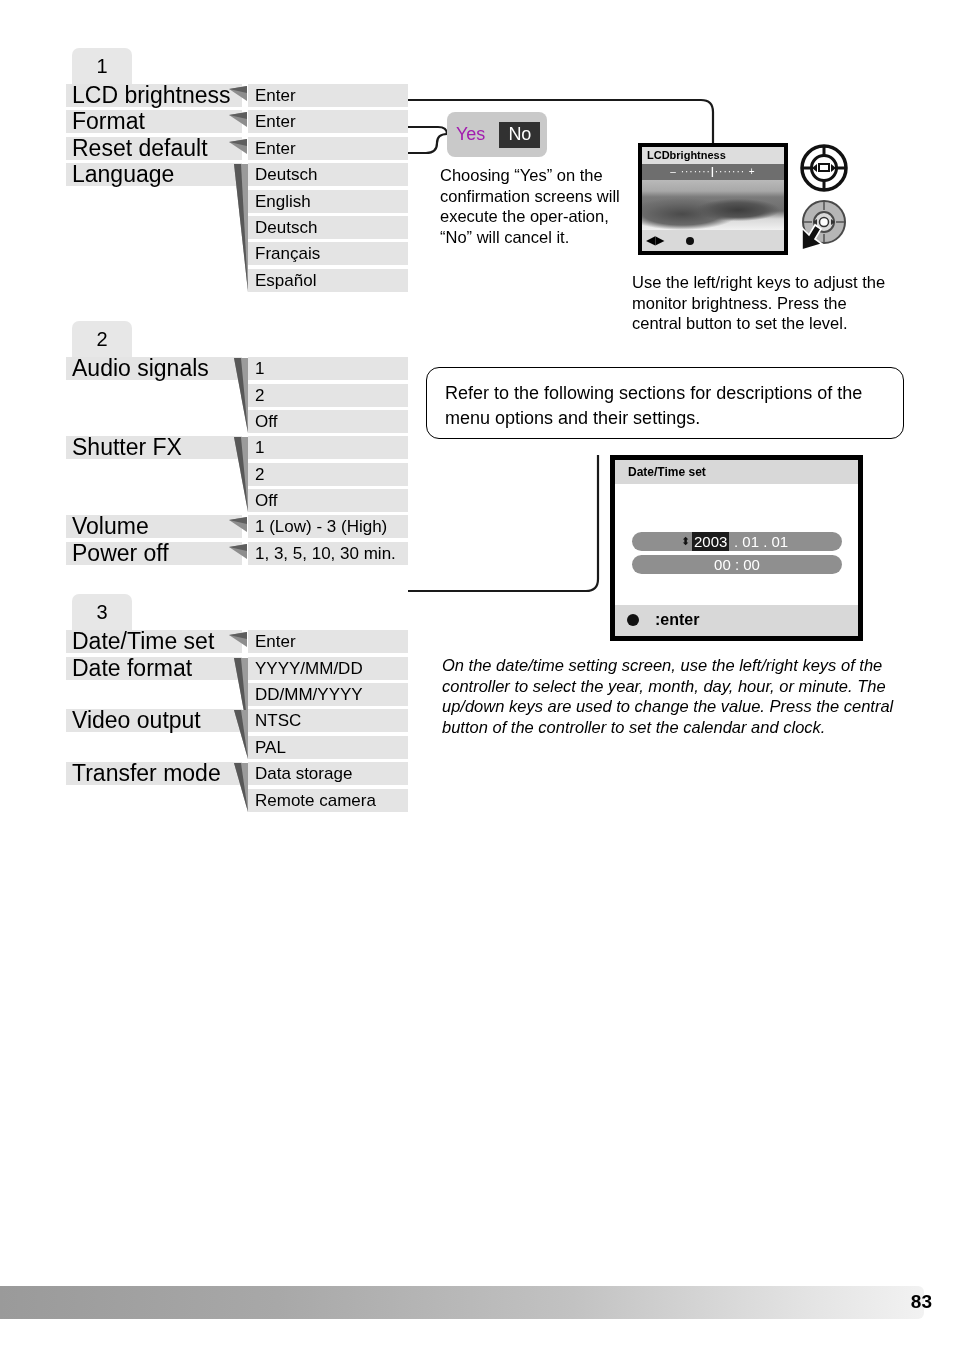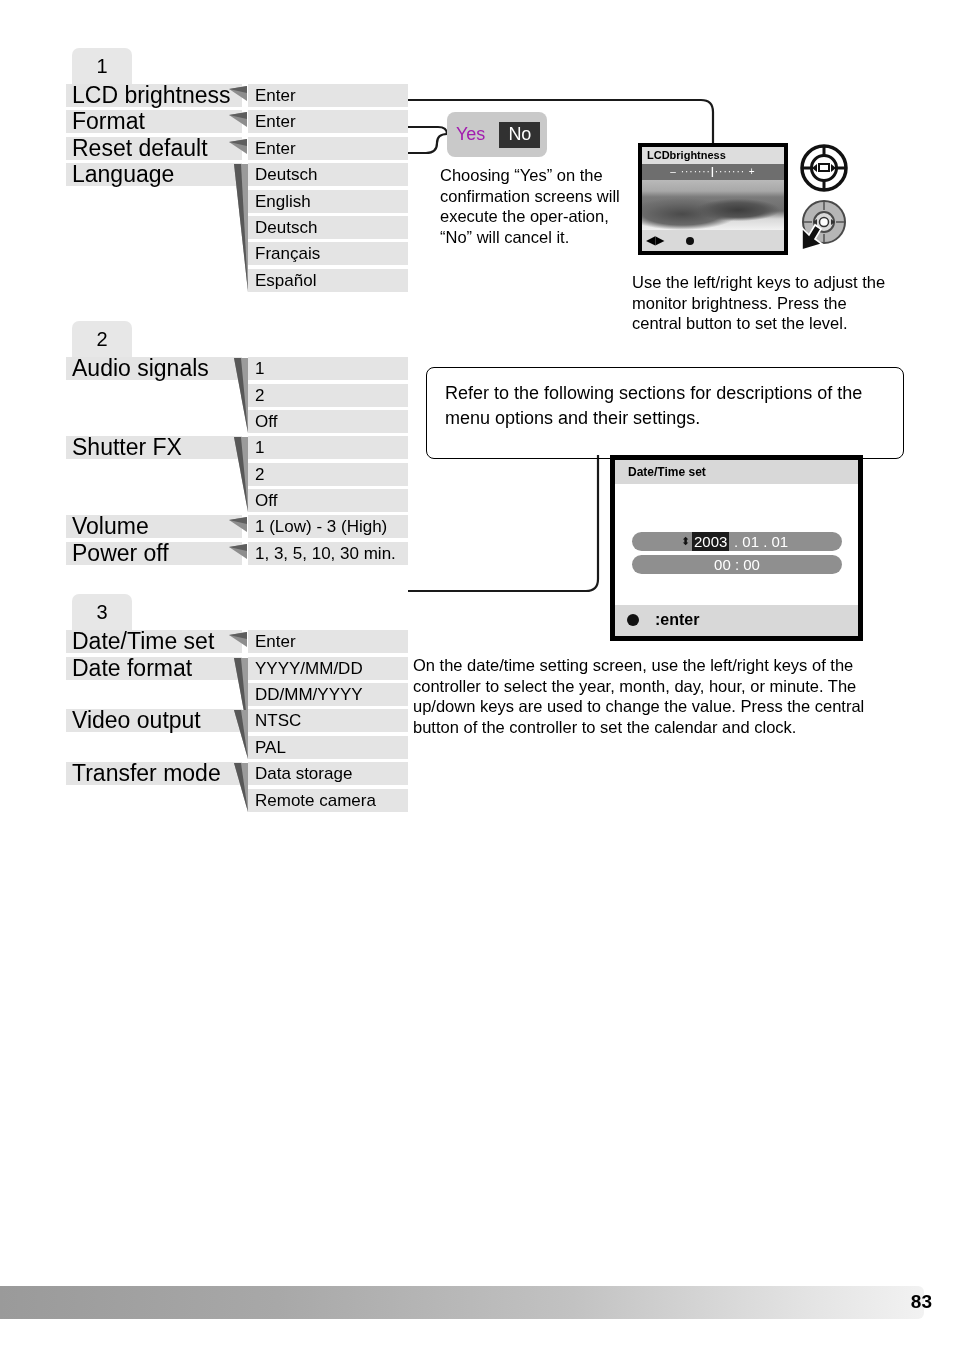--- a/index.html
+++ b/index.html
@@ -119,22 +119,22 @@
   .lcd-bottom .menu .chip{
     border:1px solid #000;border-radius:6px;padding:0 3px;font-size:8px;
   }
 
   
   .ctrl{position:absolute;}
 
   
   .callout{
     position:absolute;left:426px;top:367px;
-    width:478px;height:92px;
-    border:1.6px solid #000;border-radius:8px;
+    width:478px;height:72px;
+    border:1.6px solid #000;border-radius:13px;
     box-sizing:border-box;
     padding:13px 18px;
     font-size:18px;line-height:25px;
   }
 
   
   .dtshot{
     position:absolute;left:610px;top:455px;
     width:253px;height:186px;
     border:5px solid #000;
@@ -442,19 +442,19 @@
       <span class="dt-year">2003</span>
       <span class="dt-rest">.    01  .     01</span>
     </div>
     <div class="dt-field dt-time">00  :  00</div>
     <div class="dt-footer">
       <span class="dot"></span>
       <span class="lbl">:enter</span>
     </div>
   </div>
 
-  <div class="para" style="left:413px;top:655px;width:462px;">On the date/time setting screen, use the left/right keys of the controller to select the year, month, day, hour, or minute. The up/down keys are used to change the value. Press the central button of the controller to set the calendar and clock.</div>
+  <div class="para" style="left:442px;top:655px;width:462px;font-style:italic;">On the date/time setting screen, use the left/right keys of the controller to select the year, month, day, hour, or minute. The up/down keys are used to change the value. Press the central button of the controller to set the calendar and clock.</div>
 
 
   <div class="footbar"></div>
   <div class="pagenum">83</div>
 
 </div>
 
 </body></html>

